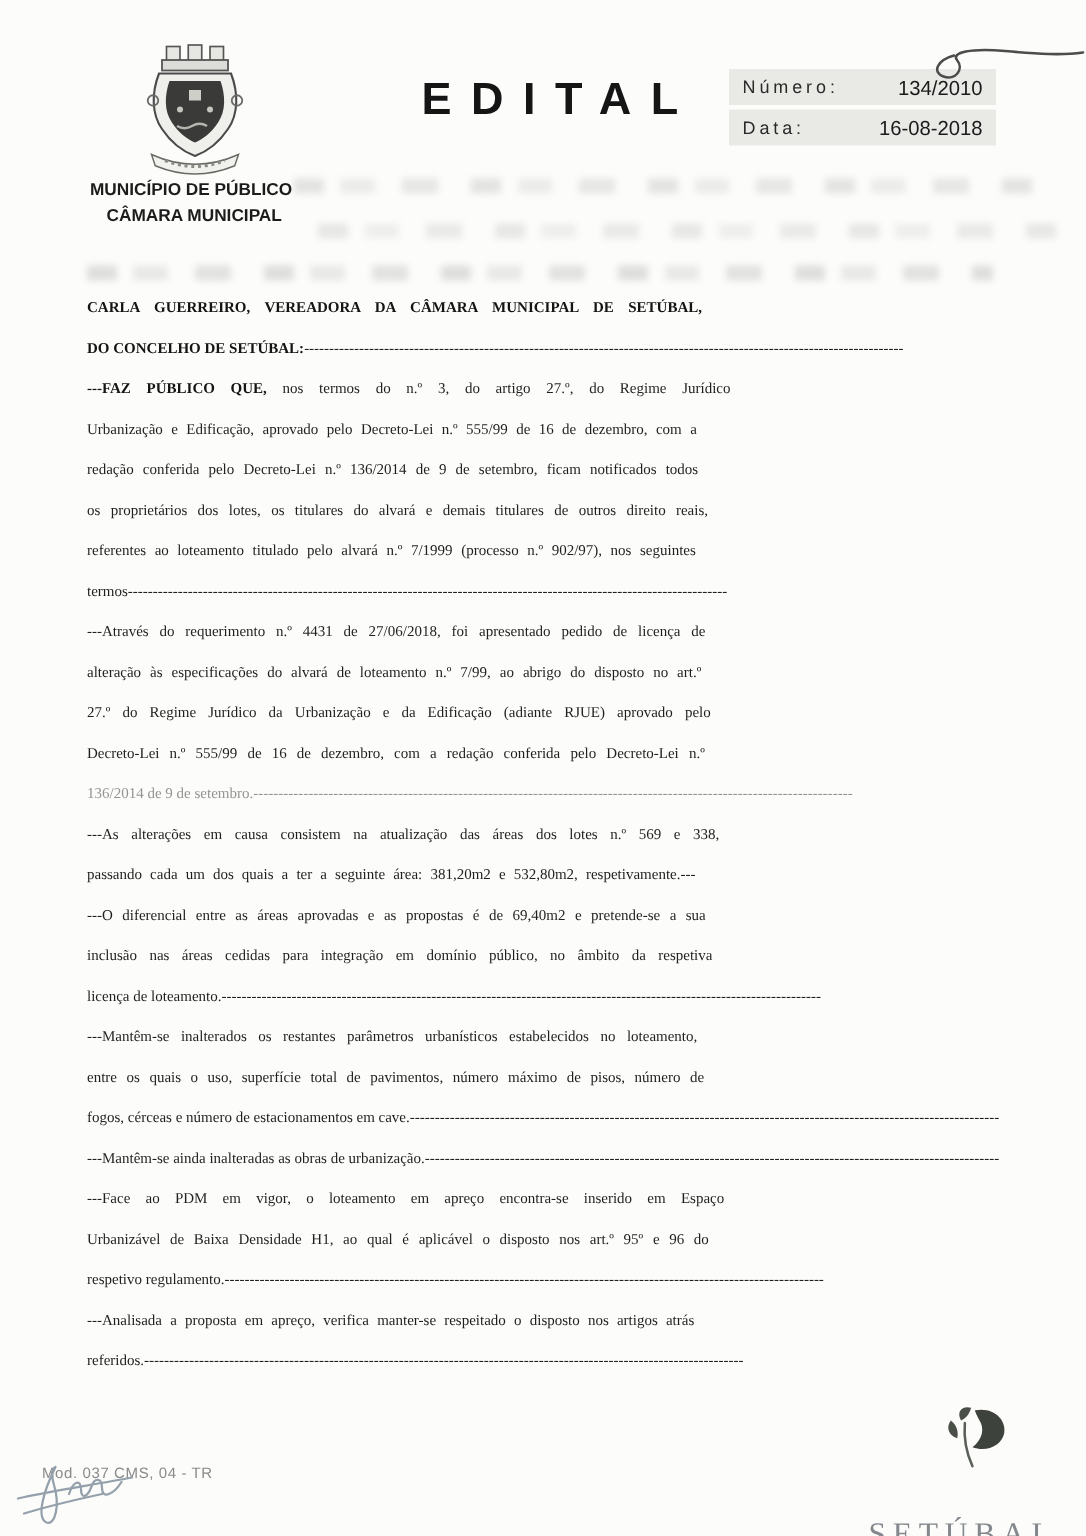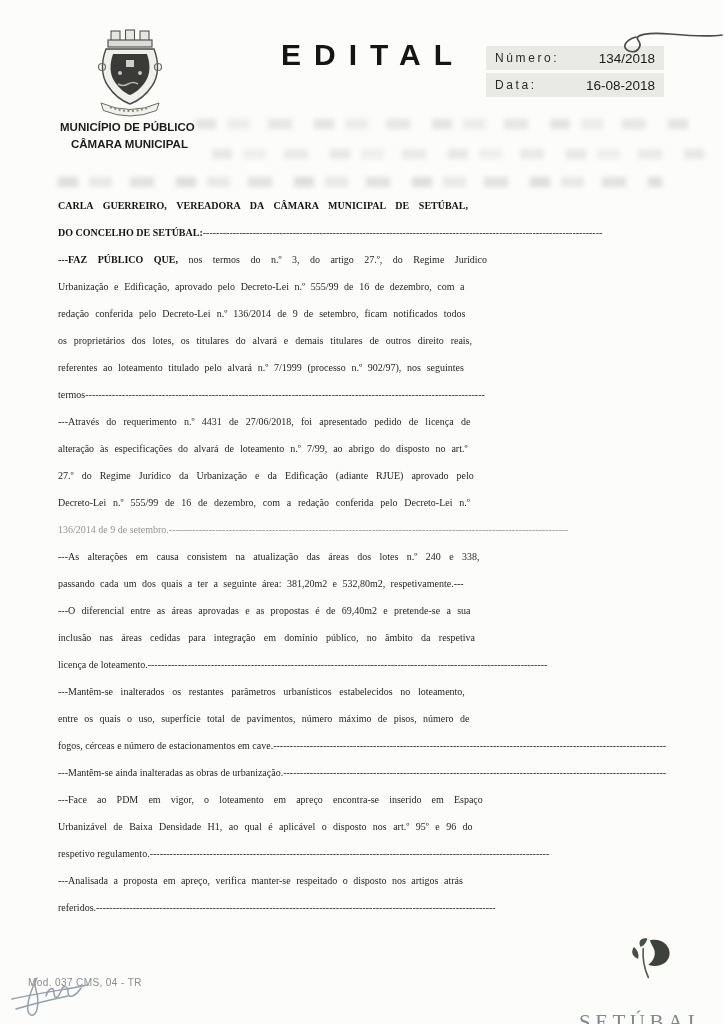--- a/index.html
+++ b/index.html
@@ -3,21 +3,21 @@
 <meta charset="utf-8">
 <style>
   html,body{margin:0;padding:0;background:#888;}
   .page{position:relative;width:724px;height:1024px;margin:0 auto;background:#fcfcfa;overflow:hidden;
         font-family:"Liberation Serif",serif;color:#1f1f1f;}
   
   .crest{position:absolute;left:93px;top:27px;width:74px;height:92px;}
   .org{position:absolute;left:60px;top:119px;font-family:"Liberation Sans",sans-serif;
        font-weight:bold;font-size:11.5px;color:#1c1c1c;line-height:17px;}
   .org .l2{margin-left:11px;}
-  .doc-title{position:absolute;left:281px;top:38px;font-family:"Liberation Sans",sans-serif;
+  .doc-title{position:absolute;left:281px;top:50px;font-family:"Liberation Sans",sans-serif;
        font-weight:bold;font-size:30px;letter-spacing:13px;color:#151515;}
   .numbox{position:absolute;left:486px;top:46px;width:178px;font-family:"Liberation Sans",sans-serif;}
   .numrow{display:flex;justify-content:space-between;align-items:center;background:#e9e9e6;
        height:24px;margin-bottom:3px;padding:0 9px;}
   .numrow .lab{font-size:12px;letter-spacing:2.6px;color:#2a2a2a;}
   .numrow .val{font-size:13.5px;color:#1a1a1a;}
   .penmark{position:absolute;left:606px;top:10px;width:118px;height:55px;}
   
   .ghost{position:absolute;height:10px;filter:blur(2.6px);
      background:repeating-linear-gradient(90deg,rgba(105,105,105,.34) 0 20px,rgba(105,105,105,0) 20px 31px,
@@ -66,21 +66,21 @@
   <div class="org">
     <div class="l1">MUNICÍPIO DE PÚBLICO</div>
     <div class="l2">CÂMARA MUNICIPAL</div>
   </div>
 
   <div class="doc-title">EDITAL</div>
 
   <div class="numbox">
     <div class="numrow">
       <span class="lab">Número:</span>
-      <span class="val">134/2018</span>
+      <span class="val">134/2010</span>
     </div>
     <div class="numrow">
       <span class="lab">Data:</span>
       <span class="val">16-08-2018</span>
     </div>
   </div>
 
   <svg class="penmark" viewBox="0 0 118 55">
     <path d="M30 27 c-11 3 -15 11 -7 14 c8 3 14 -5 9 -11 c-4 -5 9 -8 32 -6 c22 2 38 3 52 1" stroke="#4c4c4c" stroke-width="1.7" fill="none" stroke-linecap="round"></path>
   </svg>
@@ -96,21 +96,21 @@
       <div class="line j" style="word-spacing: 3.09856px;"><span class="inner"><span>Urbanização e Edificação, aprovado pelo Decreto-Lei n.º 555/99 de 16 de dezembro, com a</span></span></div>
       <div class="line j" style="word-spacing: 3.56771px;"><span class="inner"><span>redação conferida pelo Decreto-Lei n.º 136/2014 de 9 de setembro, ficam notificados todos</span></span></div>
       <div class="line j" style="word-spacing: 4.38058px;"><span class="inner"><span>os proprietários dos lotes, os titulares do alvará e demais titulares de outros direito reais,</span></span></div>
       <div class="line j" style="word-spacing: 3.19792px;"><span class="inner"><span>referentes ao loteamento titulado pelo alvará n.º 7/1999 (processo n.º 902/97), nos seguintes</span></span></div>
       <div class="line d"><span class="inner"><span>termos------------------------------------------------------------------------------------------------------------------------</span></span></div>
       <div class="line j" style="word-spacing: 4.71354px;"><span class="inner"><span>---Através do requerimento n.º 4431 de 27/06/2018, foi apresentado pedido de licença de</span></span></div>
       <div class="line j" style="word-spacing: 3.48326px;"><span class="inner"><span>alteração às especificações do alvará de loteamento n.º 7/99, ao abrigo do disposto no art.º</span></span></div>
       <div class="line j" style="word-spacing: 5.54036px;"><span class="inner"><span>27.º do Regime Jurídico da Urbanização e da Edificação (adiante RJUE) aprovado pelo</span></span></div>
       <div class="line j" style="word-spacing: 4.2524px;"><span class="inner"><span>Decreto-Lei n.º 555/99 de 16 de dezembro, com a redação conferida pelo Decreto-Lei n.º</span></span></div>
       <div class="line d faint"><span class="inner"><span>136/2014 de 9 de setembro.------------------------------------------------------------------------------------------------------------------------</span></span></div>
-      <div class="line j" style="word-spacing: 5.88728px;"><span class="inner"><span>---As alterações em causa consistem na atualização das áreas dos lotes n.º 240 e 338,</span></span></div>
+      <div class="line j" style="word-spacing: 5.88728px;"><span class="inner"><span>---As alterações em causa consistem na atualização das áreas dos lotes n.º 569 e 338,</span></span></div>
       <div class="line j" style="word-spacing: 2.89904px;"><span class="inner"><span>passando cada um dos quais a ter a seguinte área: 381,20m2 e 532,80m2, respetivamente.---</span></span></div>
       <div class="line j" style="word-spacing: 3.80833px;"><span class="inner"><span>---O diferencial entre as áreas aprovadas e as propostas é de 69,40m2 e pretende-se a sua</span></span></div>
       <div class="line j" style="word-spacing: 5.79688px;"><span class="inner"><span>inclusão nas áreas cedidas para integração em domínio público, no âmbito da respetiva</span></span></div>
       <div class="line d"><span class="inner"><span>licença de loteamento.------------------------------------------------------------------------------------------------------------------------</span></span></div>
       <div class="line j" style="word-spacing: 5.14258px;"><span class="inner"><span>---Mantêm-se inalterados os restantes parâmetros urbanísticos estabelecidos no loteamento,</span></span></div>
       <div class="line j" style="word-spacing: 3.85603px;"><span class="inner"><span>entre os quais o uso, superfície total de pavimentos, número máximo de pisos, número de</span></span></div>
       <div class="line d"><span class="inner"><span>fogos, cérceas e número de estacionamentos em cave.------------------------------------------------------------------------------------------------------------------------</span></span></div>
       <div class="line d"><span class="inner"><span>---Mantêm-se ainda inalteradas as obras de urbanização.------------------------------------------------------------------------------------------------------------------------</span></span></div>
       <div class="line j" style="word-spacing: 7.64193px;"><span class="inner"><span>---Face ao PDM em vigor, o loteamento em apreço encontra-se inserido em Espaço</span></span></div>
       <div class="line j" style="word-spacing: 3.93262px;"><span class="inner"><span>Urbanizável de Baixa Densidade H1, ao qual é aplicável o disposto nos art.º 95º e 96 do</span></span></div>

